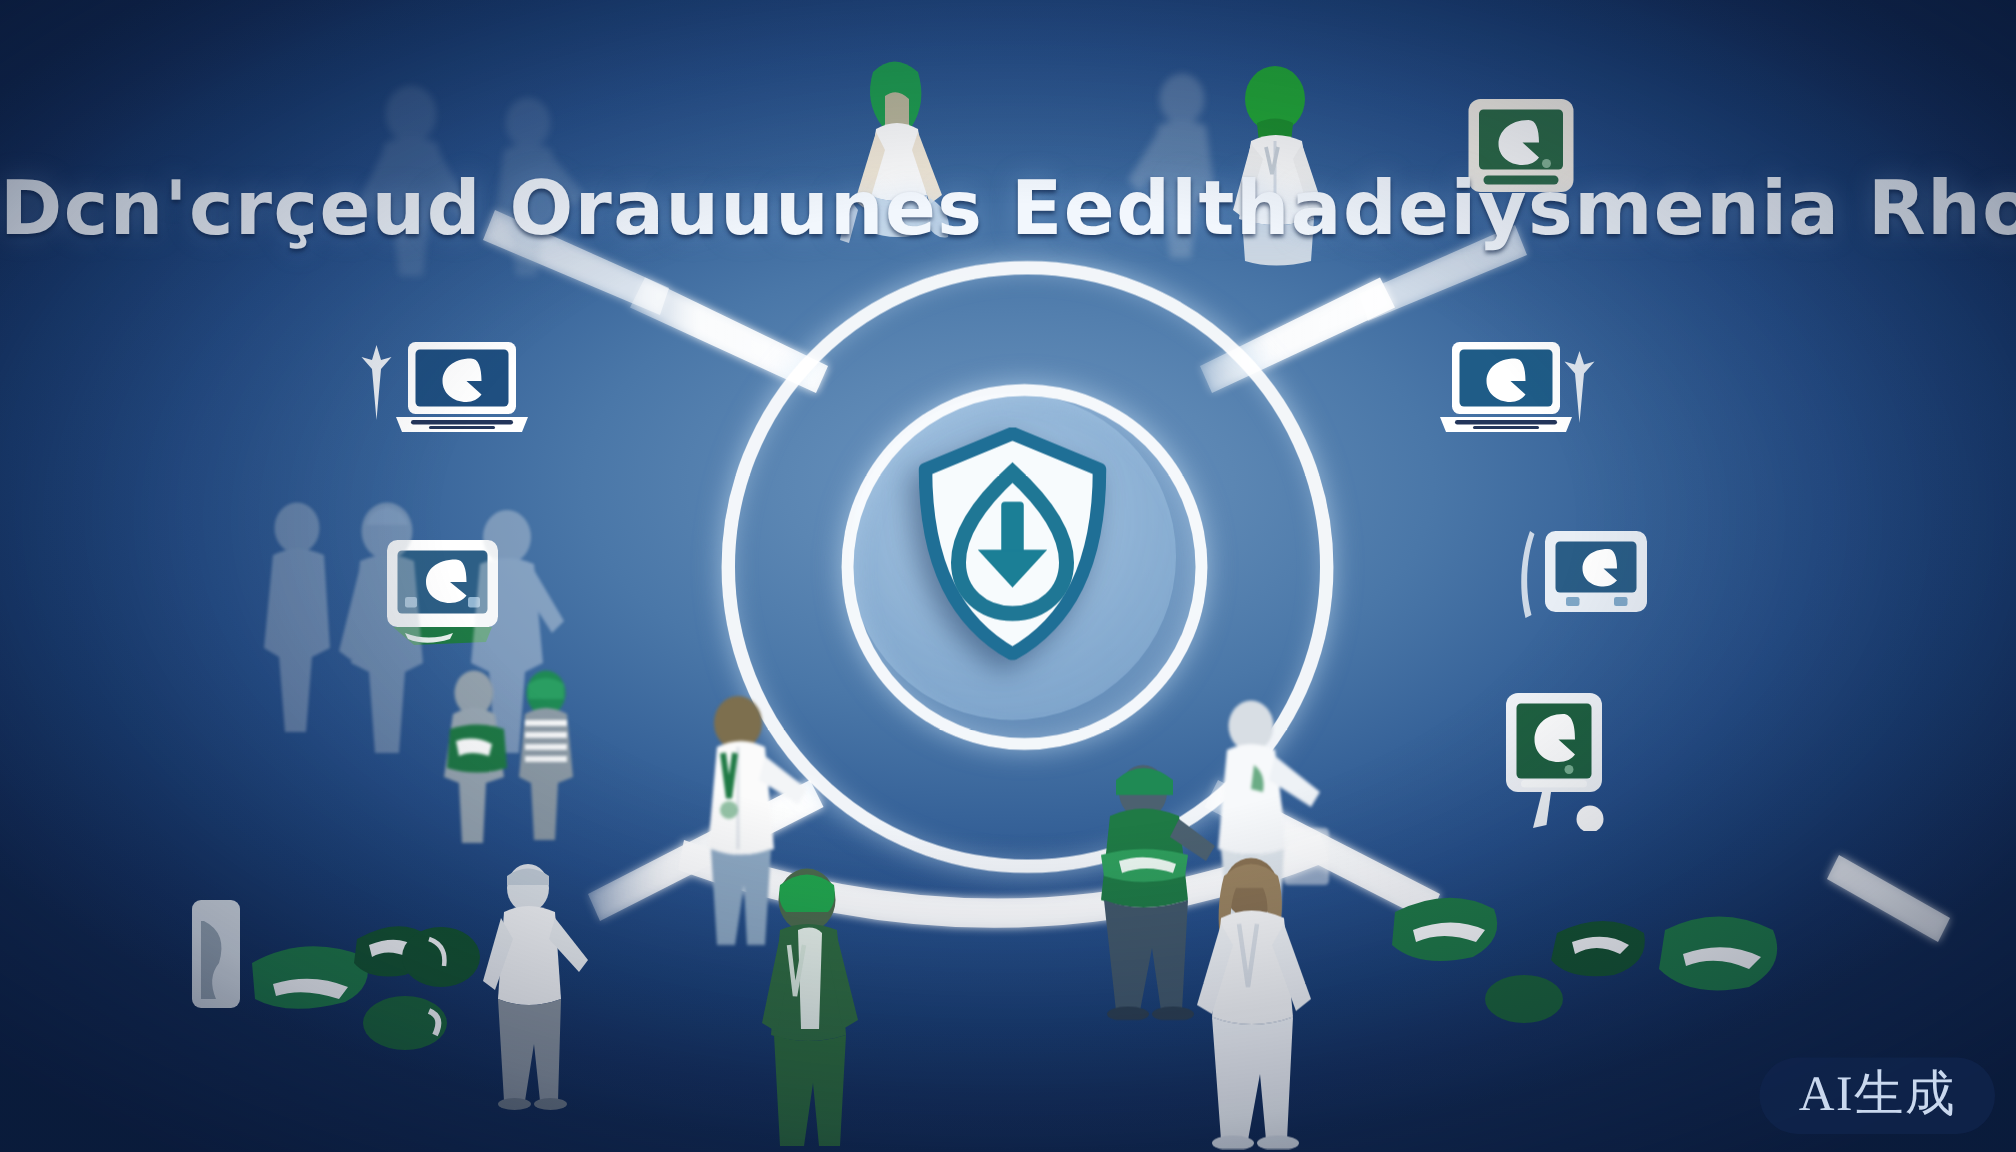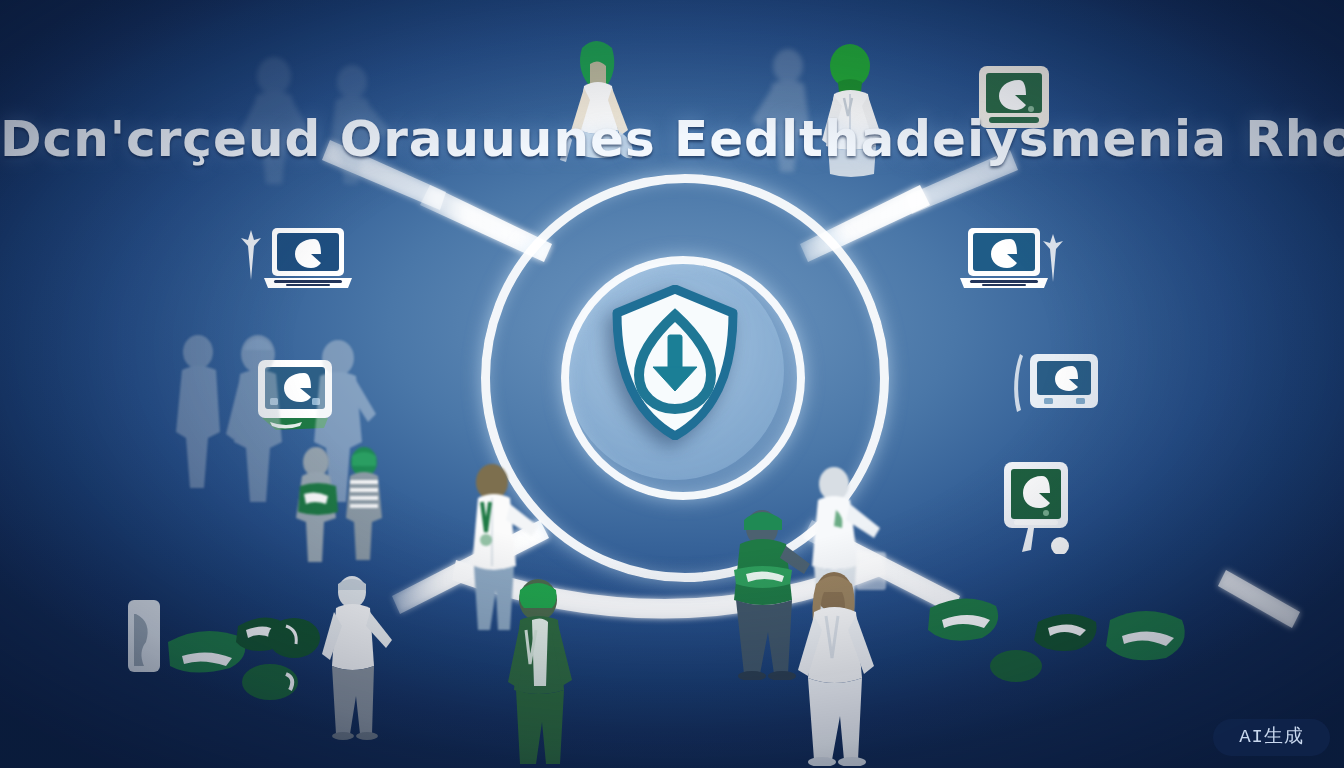--- a/index.html
+++ b/index.html
@@ -106,22 +106,22 @@
   }
 
   
   .watermark {
     position: absolute;
     right: 14px; bottom: 12px;
     padding: 9px 26px;
     border-radius: 26px;
     background: rgba(16,36,76,0.80);
     color: #c9d8ee;
-    font-family: Liberation Mono, monospace;
-    font-size: 19px;
+    font-family: Liberation Serif, serif;
+    font-size: 33px;
     line-height: 1;
     letter-spacing: 1px;
   }
 
   .soft { filter: blur(1.1px); }
   .softer { filter: blur(2.4px); }
   .faint { opacity: 0.40; }
   .faintest { opacity: 0.22; }
 </style>
 </head>

